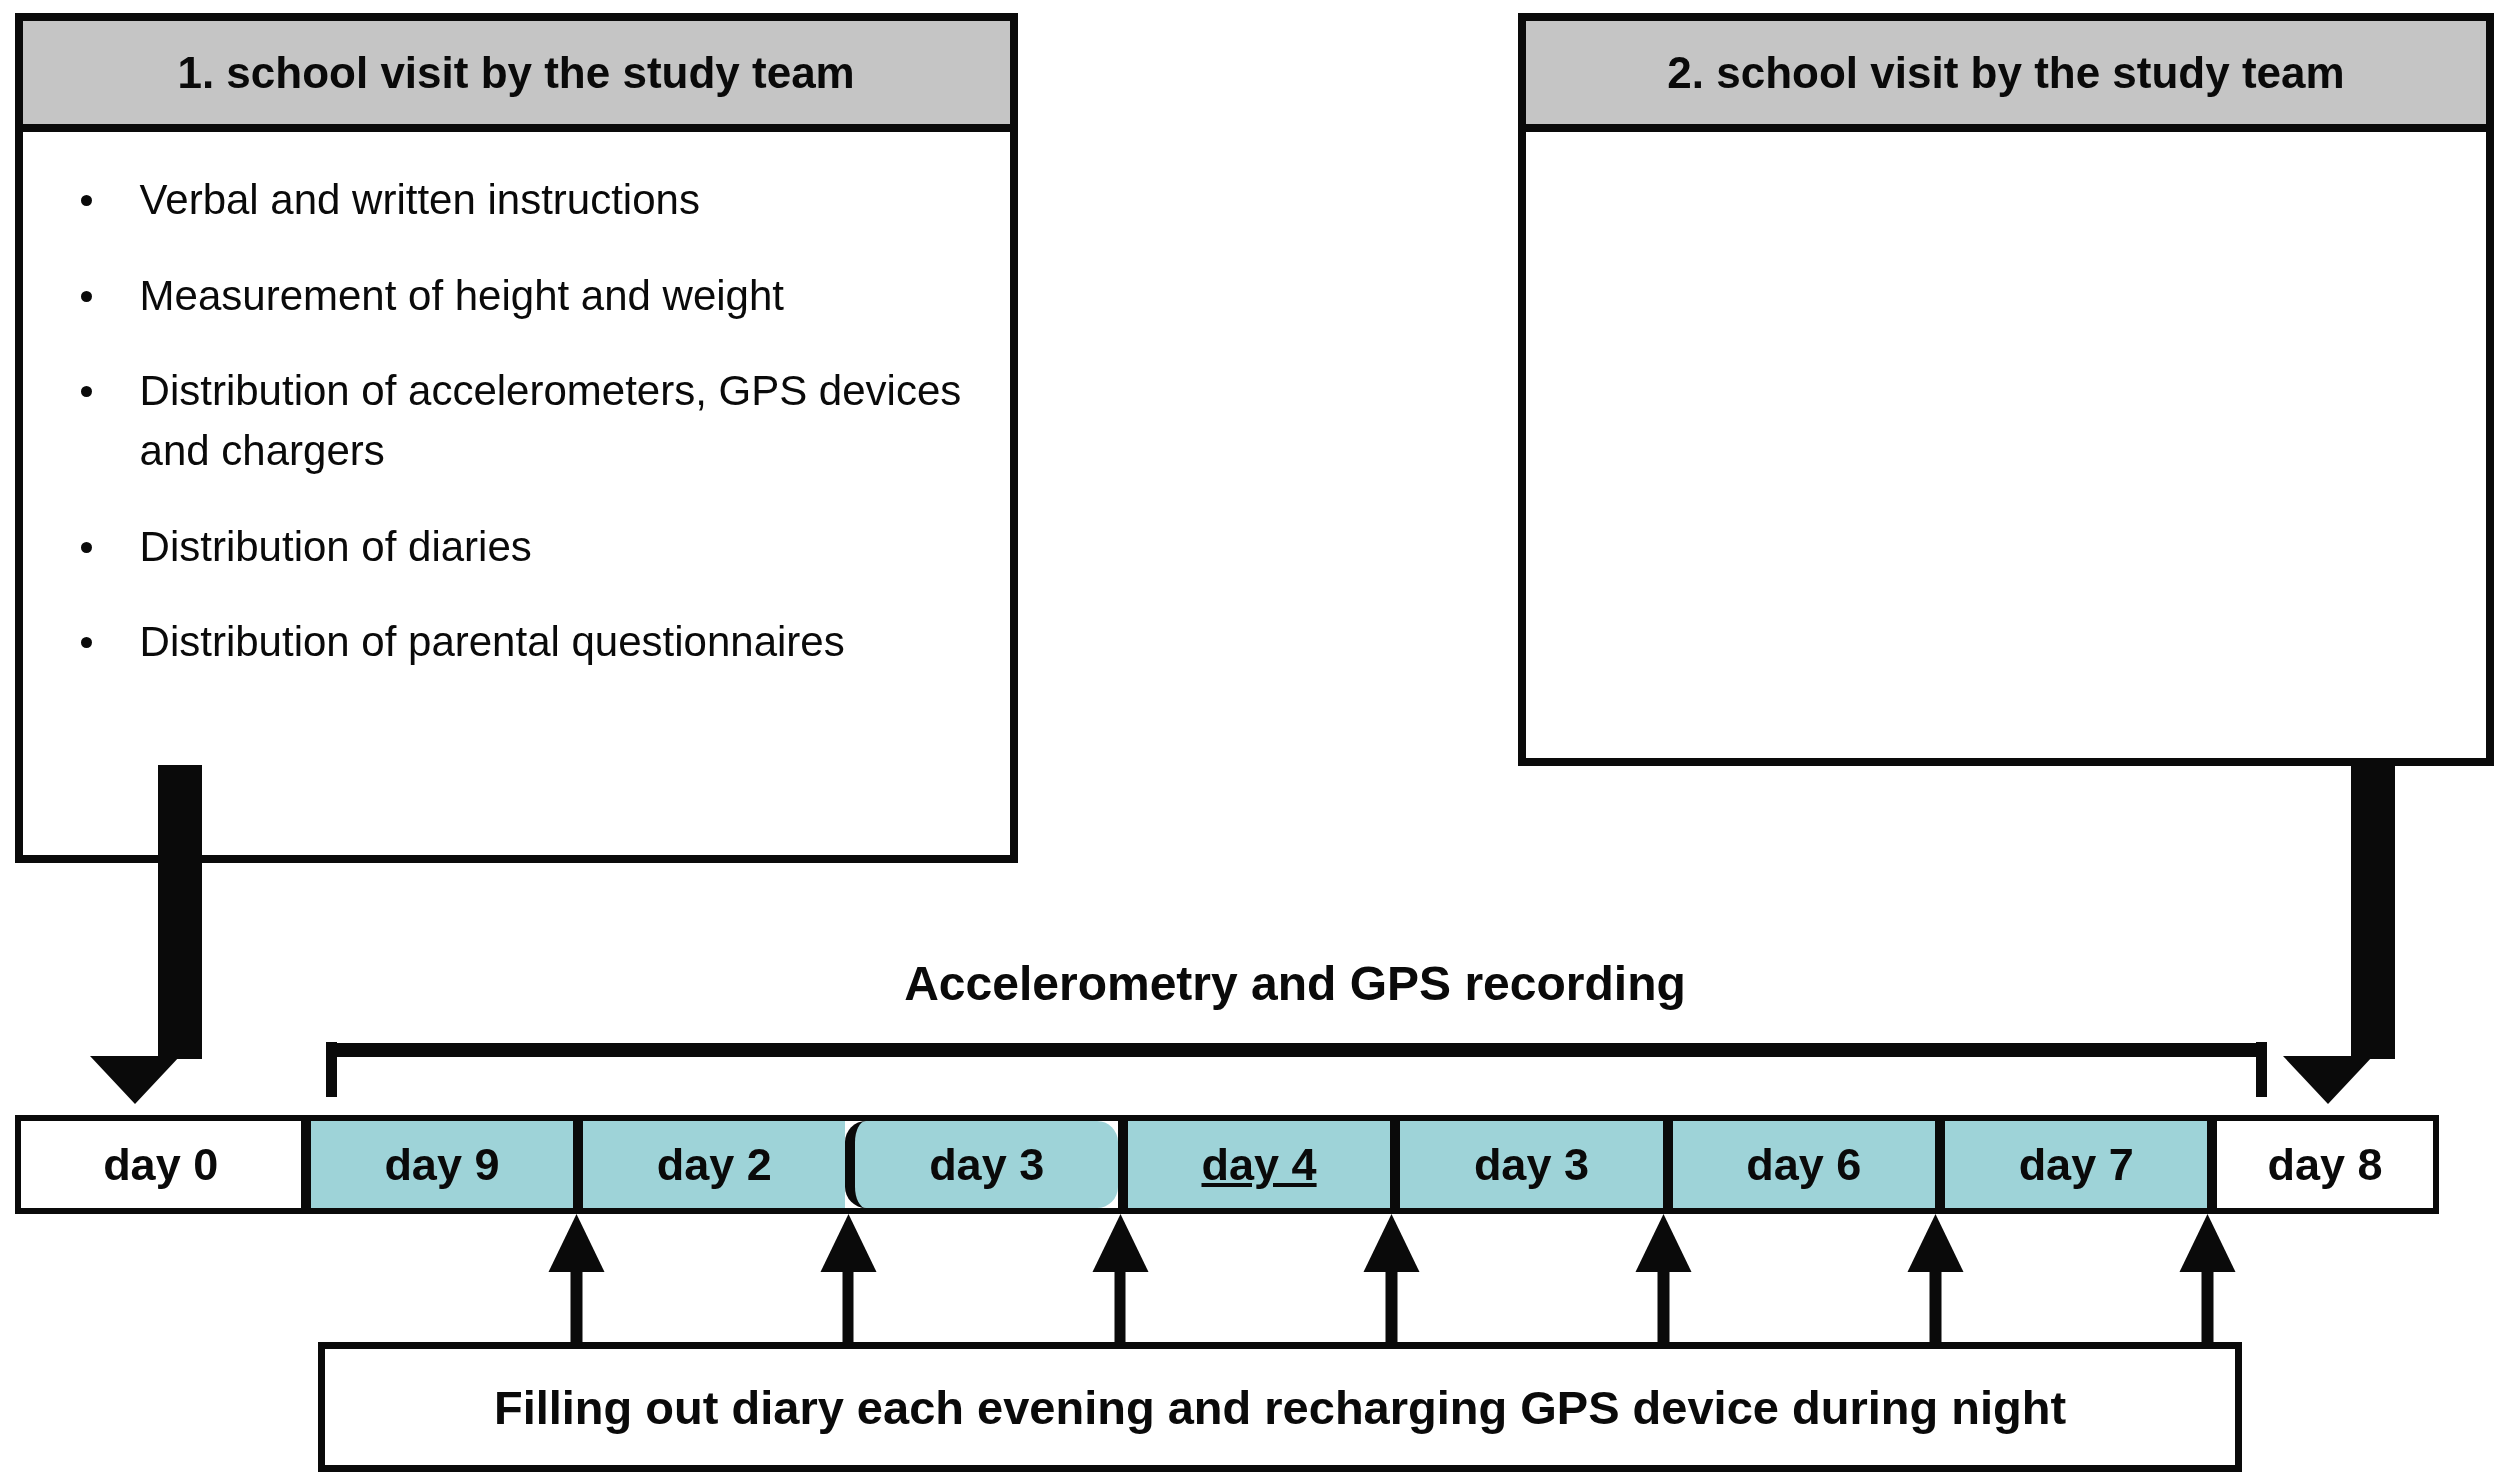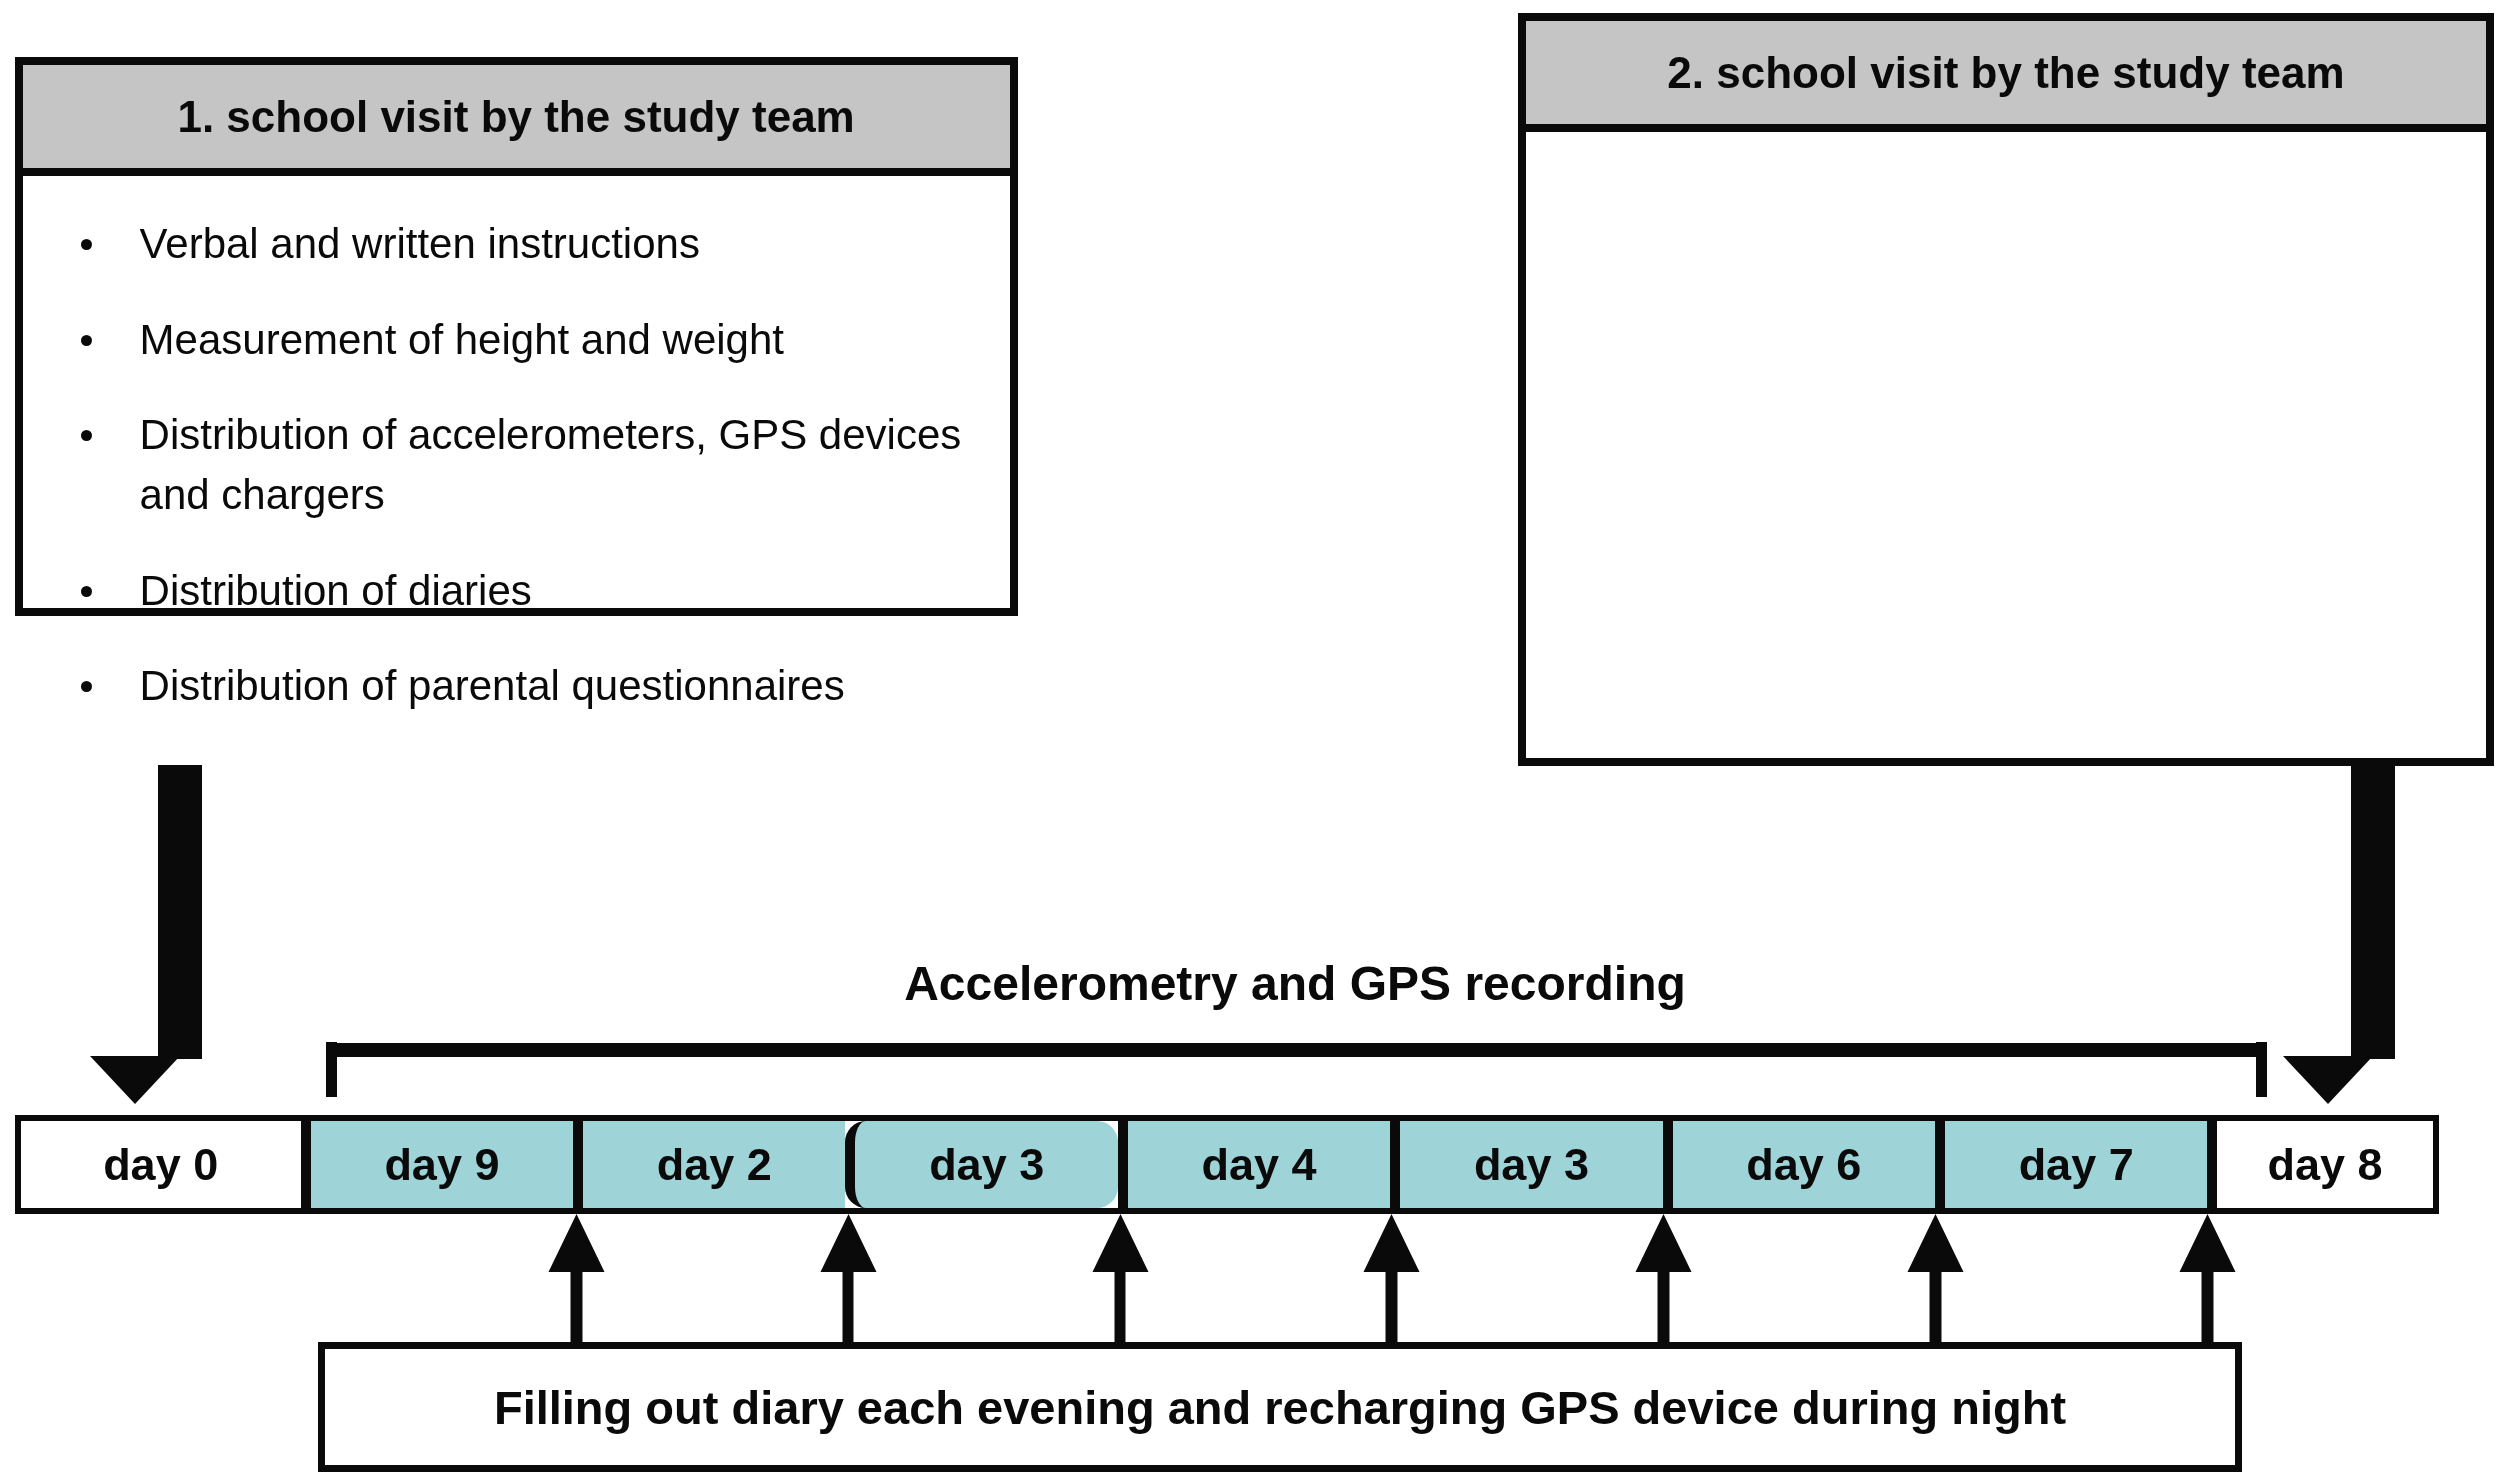--- a/index.html
+++ b/index.html
@@ -3,21 +3,21 @@
 <meta charset="utf-8">
 <style>
   html,body{margin:0;padding:0;background:#ffffff;}
   #stage{
     position:relative;width:2512px;height:1479px;background:#ffffff;
     font-family:"Liberation Sans","DejaVu Sans",sans-serif;color:#0a0a0a;
     overflow:hidden;
   }
   
   .visit-box{position:absolute;top:13px;border:8px solid #0a0a0a;background:#ffffff;box-sizing:border-box;}
-  #visit1-box{left:14.6px;width:1003px;height:559px;margin-top:44px;}
+  #visit1-box{left:14.6px;width:1003px;height:850px;}
   #visit2-box{left:1518px;width:976px;height:753px;}
   .visit-header{
     height:111px;background:#c5c5c5;border-bottom:8px solid #0a0a0a;
     display:flex;align-items:center;justify-content:center;
     font-size:44px;font-weight:bold;box-sizing:border-box;
   }
   .bullet-list{list-style:none;margin:0;padding:38px 29px 0 51px;}
   #visit2-box .bullet-list{padding-top:109px;}
   .bullet-item{display:flex;font-size:42px;line-height:1.42;margin-bottom:36px;}
   #visit2-box .bullet-item{margin-bottom:52px;}
@@ -134,21 +134,21 @@
       </div>
       <div class="day-cell highlight" style="flex-grow: 384; flex-basis: 0px; background: rgb(158, 211, 216);">
         <span>day 9</span>
       </div>
       <div class="day-cell highlight" style="flex-grow: 384; flex-basis: 0px; background: rgb(158, 211, 216);">
         <span>day 2</span>
       </div>
       <div class="day-cell highlight" style="flex-grow: 384; flex-basis: 0px; background: rgb(158, 211, 216); border-radius: 21px;">
         <span>day 3</span>
       </div>
-      <div class="day-cell highlight" style="flex-grow: 384; flex-basis: 0px; background: rgb(158, 211, 216);">
+      <div class="day-cell highlight" style="flex-grow: 384; flex-basis: 0px; background: rgb(158, 211, 216); text-decoration: underline;">
         <span>day 4</span>
       </div>
       <div class="day-cell highlight" style="flex-grow: 384; flex-basis: 0px; background: rgb(158, 211, 216);">
         <span>day 3</span>
       </div>
       <div class="day-cell highlight" style="flex-grow: 384; flex-basis: 0px; background: rgb(158, 211, 216);">
         <span>day 6</span>
       </div>
       <div class="day-cell highlight" style="flex-grow: 384; flex-basis: 0px; background: rgb(158, 211, 216);">
         <span>day 7</span>

